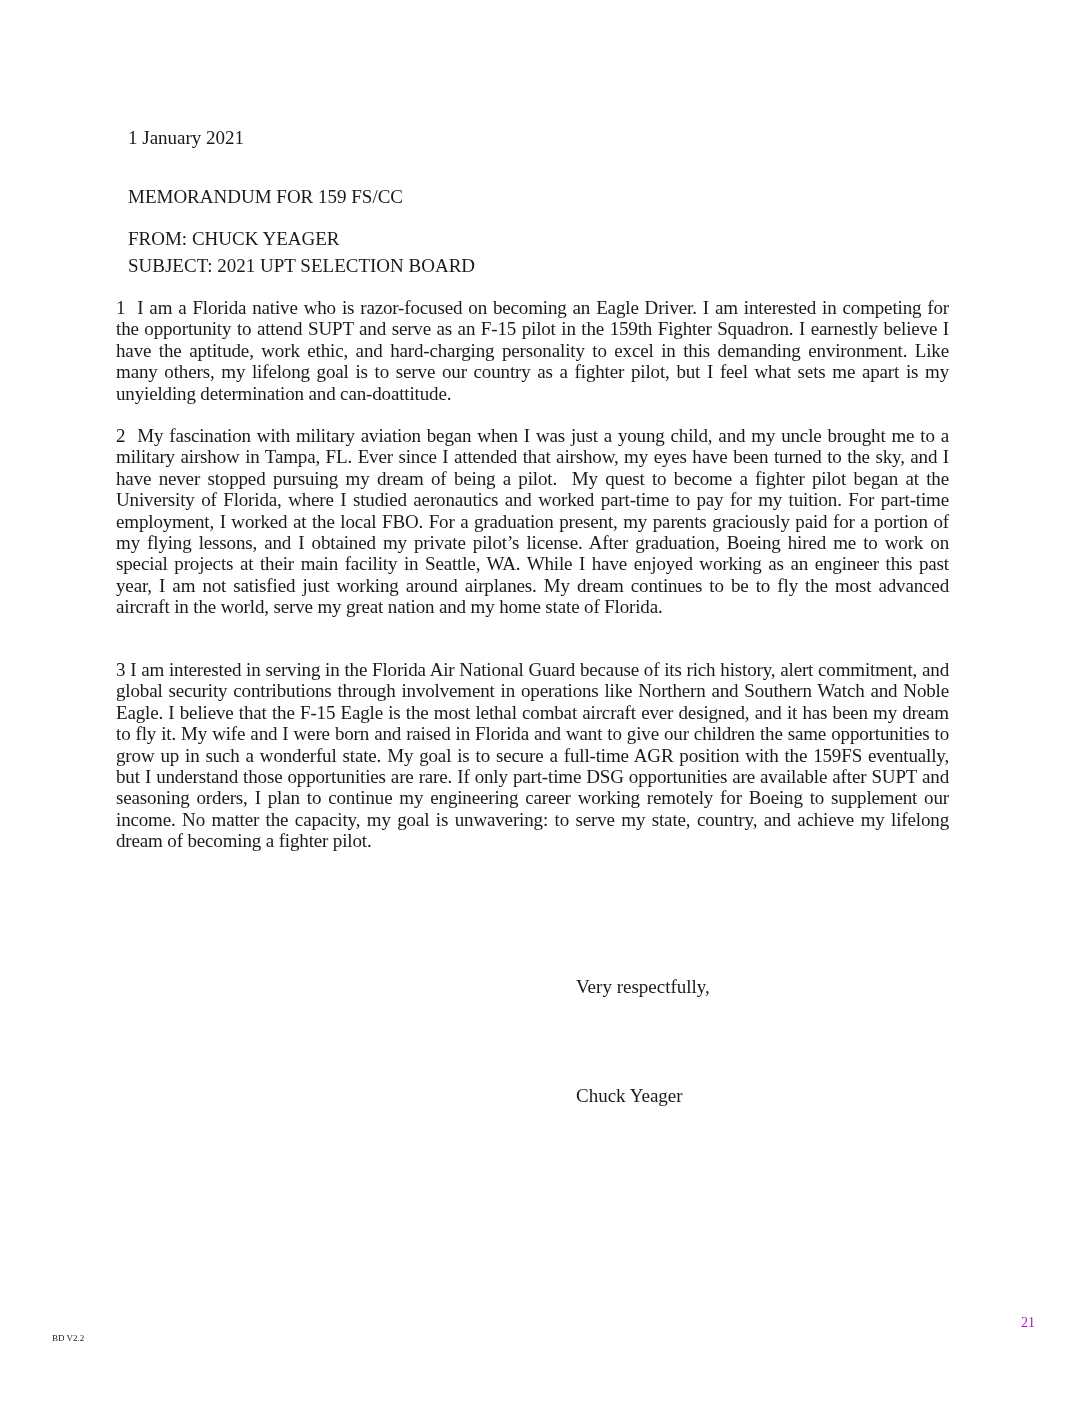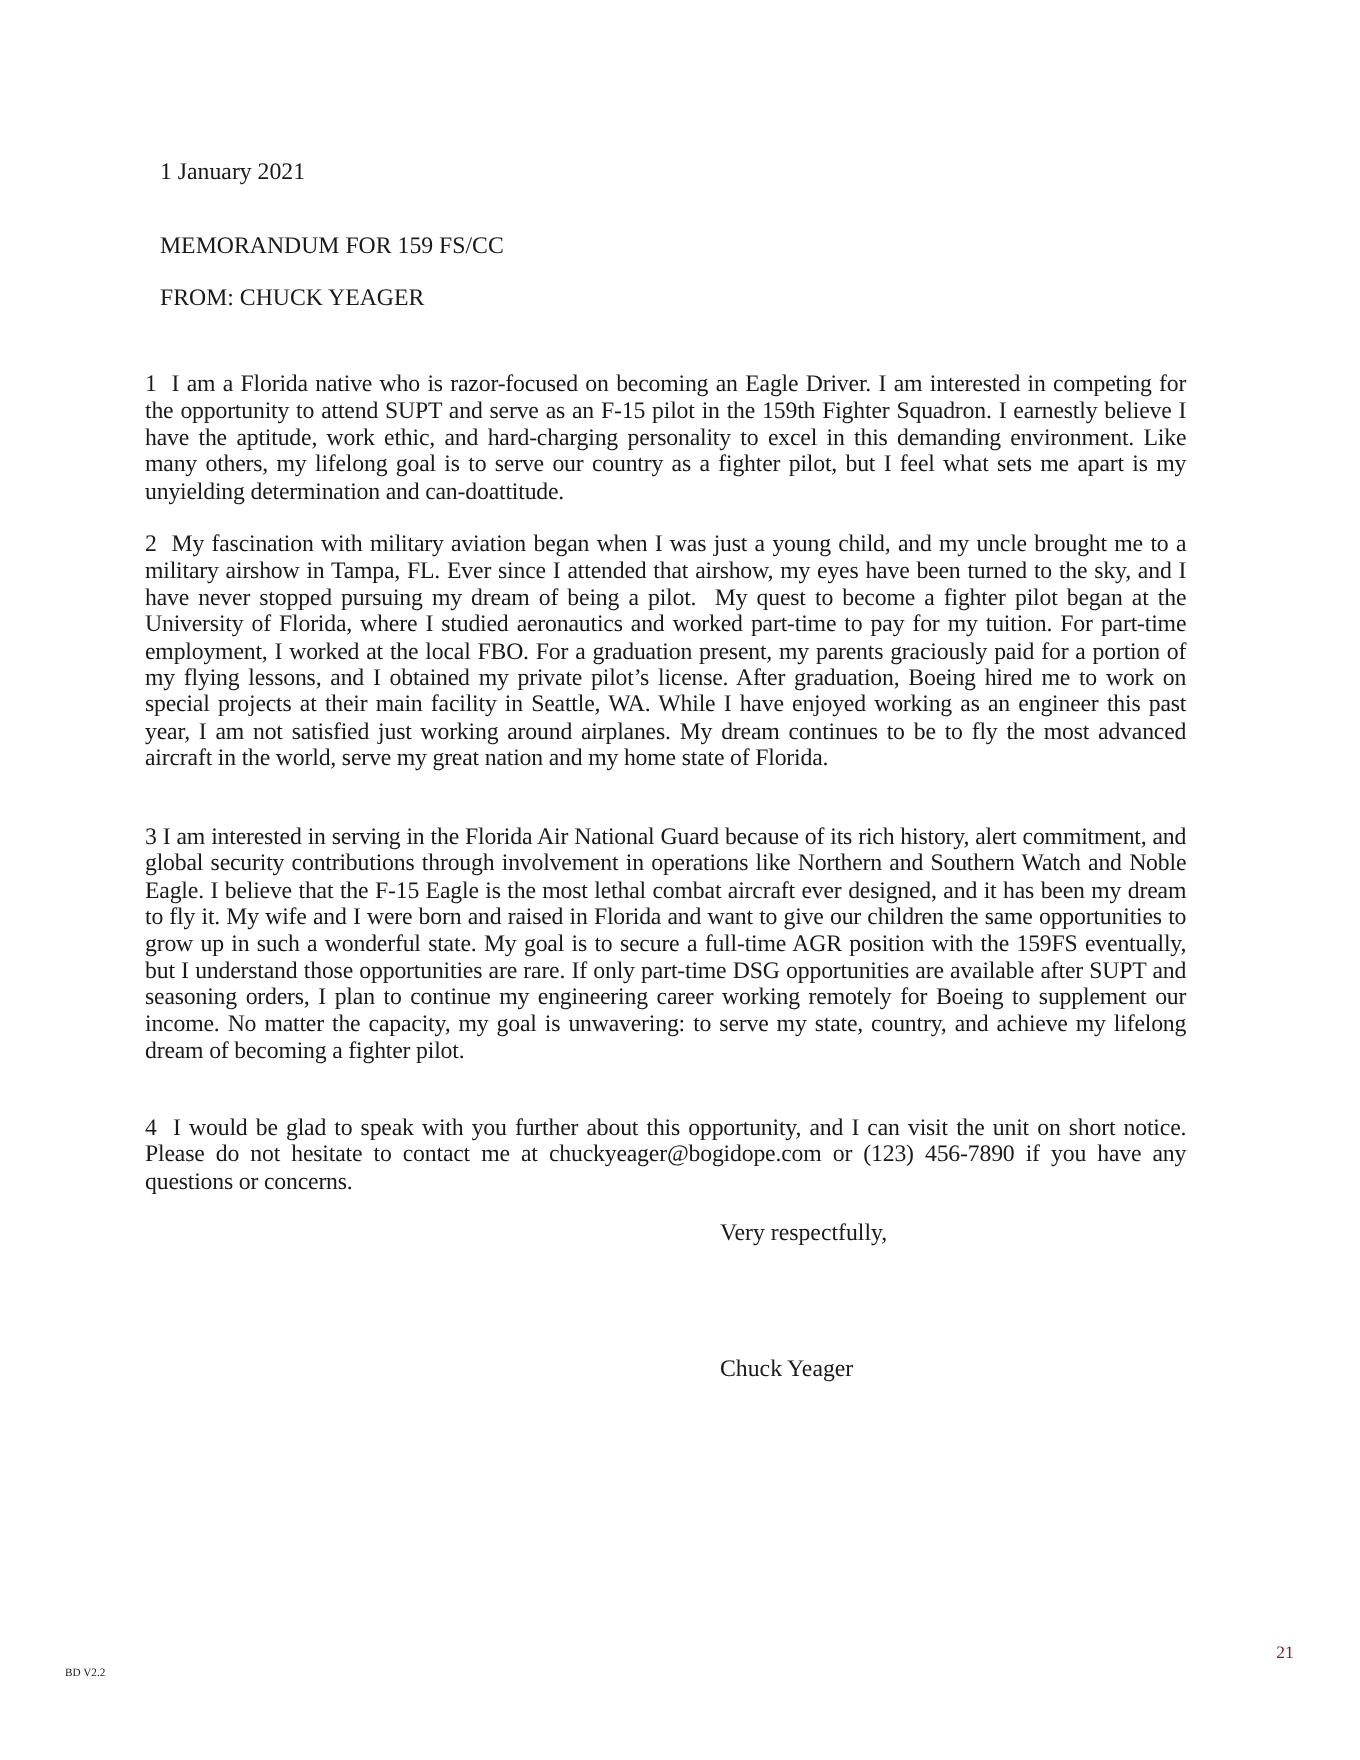--- a/index.html
+++ b/index.html
@@ -52,34 +52,34 @@
       font-size: 9px;
       line-height: 10px;
       color: #222;
     }
     .footer-right {
       position: absolute;
       left: 1021px;
       top: 1315px;
       font-size: 14px;
       line-height: 16px;
-      color: #7f1d1d;
+      color: #a21caf;
     }
   </style>
 </head>
 <body>
 
 <div class="page">
   <div class="line" style="top:127px;">1 January 2021</div>
   <div class="line" style="top:186px;">MEMORANDUM FOR 159 FS/CC</div>
   <div class="line" style="top:228px;">FROM: CHUCK YEAGER</div>
+  <div class="line" style="top:255px;">SUBJECT: 2021 UPT SELECTION BOARD</div>
 
   <div class="para" style="top:297px;">1&nbsp;&nbsp;I am a Florida native who is razor-focused on becoming an Eagle Driver. I am interested in competing for the opportunity to attend SUPT and serve as an F-15 pilot in the 159th Fighter Squadron. I earnestly believe I have the aptitude, work ethic, and hard-charging personality to excel in this demanding environment. Like many others, my lifelong goal is to serve our country as a fighter pilot, but I feel what sets me apart is my unyielding determination and can-doattitude.</div>
   <div class="para" style="top:425px;">2&nbsp; My fascination with military aviation began when I was just a young child, and my uncle brought me to a military airshow in Tampa, FL. Ever since I attended that airshow, my eyes have been turned to the sky, and I have never stopped pursuing my dream of being a pilot.&nbsp; My quest to become a fighter pilot began at the University of Florida, where I studied aeronautics and worked part-time to pay for my tuition. For part-time employment, I worked at the local FBO. For a graduation present, my parents graciously paid for a portion of my flying lessons, and I obtained my private pilot’s license. After graduation, Boeing hired me to work on special projects at their main facility in Seattle, WA. While I have enjoyed working as an engineer this past year, I am not satisfied just working around airplanes. My dream continues to be to fly the most advanced aircraft in the world, serve my great nation and my home state of Florida.</div>
   <div class="para" style="top:659px;">3 I am interested in serving in the Florida Air National Guard because of its rich history, alert commitment, and global security contributions through involvement in operations like Northern and Southern Watch and Noble Eagle. I believe that the F-15 Eagle is the most lethal combat aircraft ever designed, and it has been my dream to fly it. My wife and I were born and raised in Florida and want to give our children the same opportunities to grow up in such a wonderful state. My goal is to secure a full-time AGR position with the 159FS eventually, but I understand those opportunities are rare. If only part-time DSG opportunities are available after SUPT and seasoning orders, I plan to continue my engineering career working remotely for Boeing to supplement our income. No matter the capacity, my goal is unwavering: to serve my state, country, and achieve my lifelong dream of becoming a fighter pilot.</div>
-  <div class="para" style="top:892px;">4&nbsp; I would be glad to speak with you further about this opportunity, and I can visit the unit on short notice. Please do not hesitate to contact me at chuckyeager@bogidope.com or (123) 456-7890 if you have any questions or concerns.</div>
 
   <div class="closing" style="top:976px;">Very respectfully,</div>
   <div class="closing" style="top:1085px;text-align:right;">Chuck Yeager</div>
 
   <div class="footer-left">BD V2.2</div>
   <div class="footer-right">21</div>
 </div>
 
 </body></html>

